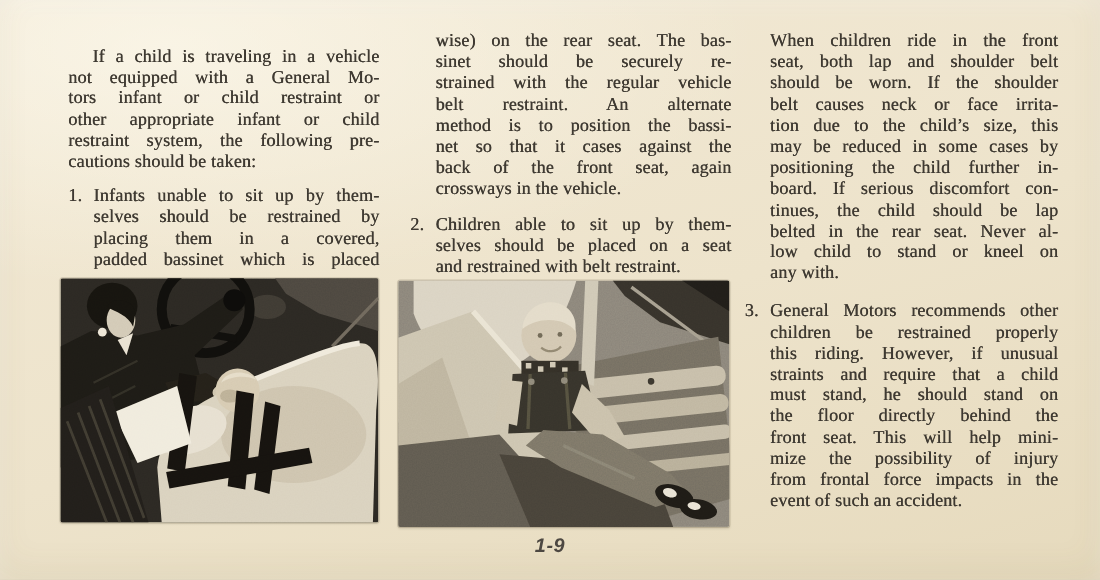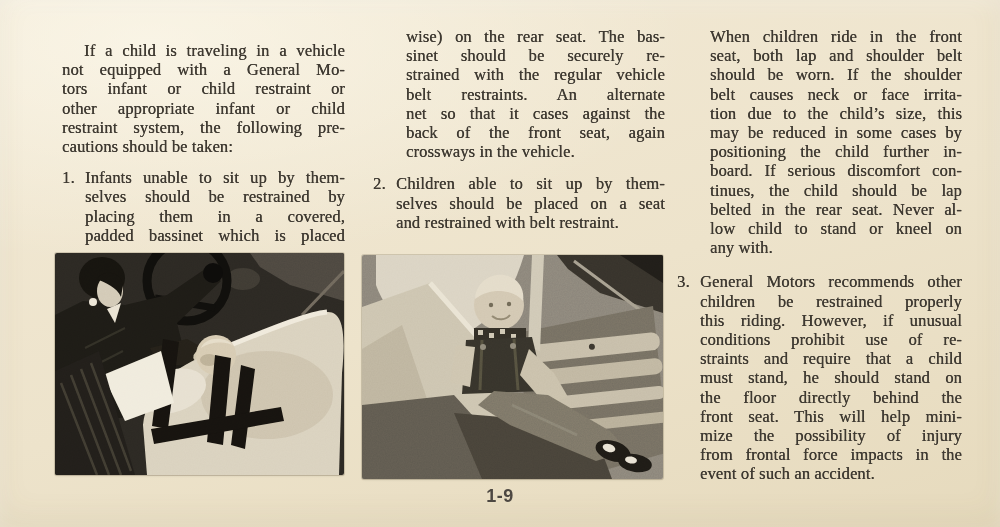--- a/index.html
+++ b/index.html
@@ -15,34 +15,35 @@
   .col { position:absolute; font-size:16.5px; line-height:19.2px; letter-spacing:.15px; }
   .col-1 { left:62px;  top:25px; width:283px; }
   .col-2 { left:373px; top:27px; width:292px; }
   .col-3 { left:677px; top:27px; width:285px; }
   .tline { text-align:justify; text-align-last:justify; text-shadow:.25px 0 0 currentColor; }
   [data-last-ragged="true"] .tline:last-child { text-align-last:left; }
   [data-indent-first="true"] .tline:first-child { text-indent:22px;margin-top:16px; }
   .item { display:flex; }
   .item .num { flex:0 0 23px; width:23px; text-shadow:.25px 0 0 currentColor; }
   .item .body { flex:1; min-width:0; }
-  .cont { margin-left:33px; }
+  .cont { margin-left:23px; }
   .col-1 .item { margin-top:12px; }
   .col-2 .item { margin-top:13px; }
   .col-3 .item { margin-top:15px; }
   figure { margin:0; padding:0; position:absolute; }
   .photo-1 { left:55px;  top:253px; width:289px; height:222px; }
   .photo-2 { left:362px; top:255px; width:301px; height:224px; }
   figure svg { display:block; width:100%; height:100%; border-radius:2px;
                box-shadow:0 0 0 1px rgba(70,60,40,.18), 0 1px 2px rgba(70,60,40,.15); }
   .page-number {
     position:absolute; left:455px; top:486px; width:90px; text-align:center;
     font-family:"Liberation Sans","DejaVu Sans",sans-serif;
     font-weight:700; font-size:18px; letter-spacing:.5px;
     color:var(--page_number_color,#4d4842);
+    font-style:italic;
   }
 </style>
 </head>
 <body>
 
 <div class="page">
 
   <div class="col col-1">
     <div data-last-ragged="true" data-indent-first="true">
         <div class="tline">If a child is traveling in a vehicle</div>
@@ -61,21 +62,22 @@
           <div class="tline">padded bassinet which is placed</div>
         </div>
     </div>
   </div>
 
   <div class="col col-2">
     <div class="cont" data-last-ragged="true">
         <div class="tline">wise) on the rear seat. The bas-</div>
         <div class="tline">sinet should be securely re-</div>
         <div class="tline">strained with the regular vehicle</div>
-        <div class="tline">belt restraints. An alternate</div>
+        <div class="tline">belt restraint. An alternate</div>
+        <div class="tline">method is to position the bassi-</div>
         <div class="tline">net so that it cases against the</div>
         <div class="tline">back of the front seat, again</div>
         <div class="tline">crossways in the vehicle.</div>
       </div>
     <div class="item">
       <span class="num">2.</span>
       <div class="body" data-last-ragged="true">
           <div class="tline">Children able to sit up by them-</div>
           <div class="tline">selves should be placed on a seat</div>
           <div class="tline">and restrained with belt restraint.</div>
@@ -97,21 +99,20 @@
         <div class="tline">belted in the rear seat. Never al-</div>
         <div class="tline">low child to stand or kneel on</div>
         <div class="tline">any with.</div>
       </div>
     <div class="item">
       <span class="num">3.</span>
       <div class="body" data-last-ragged="true">
           <div class="tline">General Motors recommends other</div>
           <div class="tline">children be restrained properly</div>
           <div class="tline">this riding. However, if unusual</div>
-          <div class="tline">conditions prohibit use of re-</div>
           <div class="tline">straints and require that a child</div>
           <div class="tline">must stand, he should stand on</div>
           <div class="tline">the floor directly behind the</div>
           <div class="tline">front seat. This will help mini-</div>
           <div class="tline">mize the possibility of injury</div>
           <div class="tline">from frontal force impacts in the</div>
           <div class="tline">event of such an accident.</div>
         </div>
     </div>
   </div>

